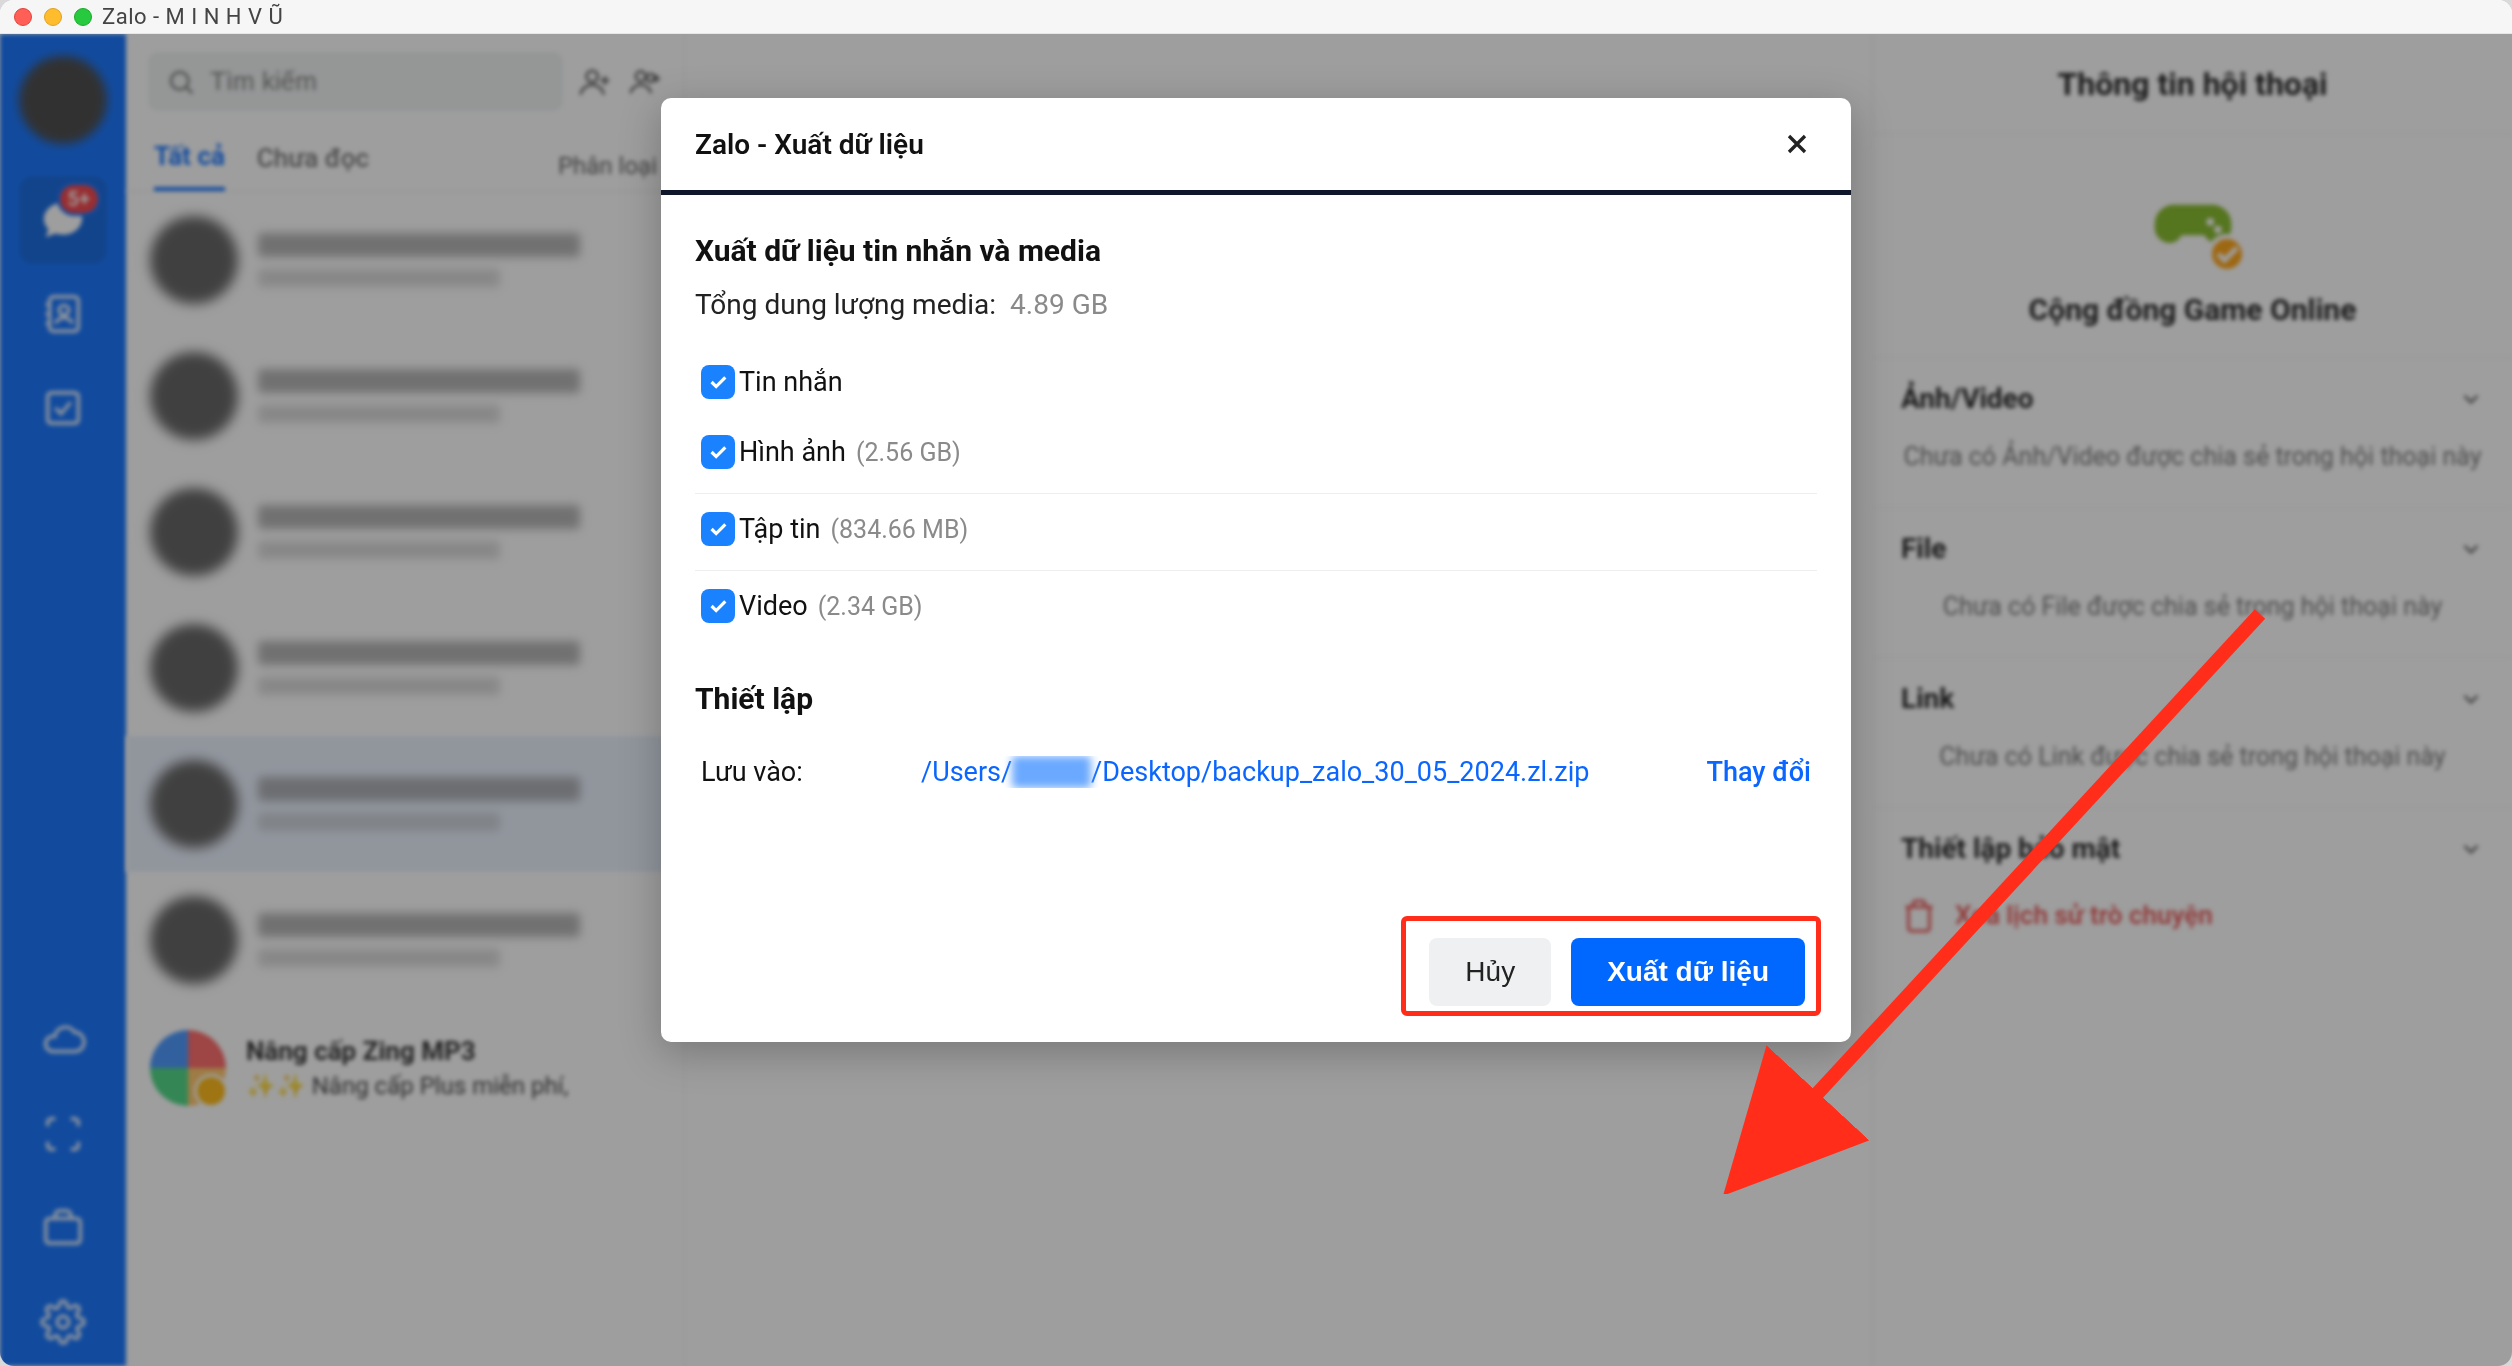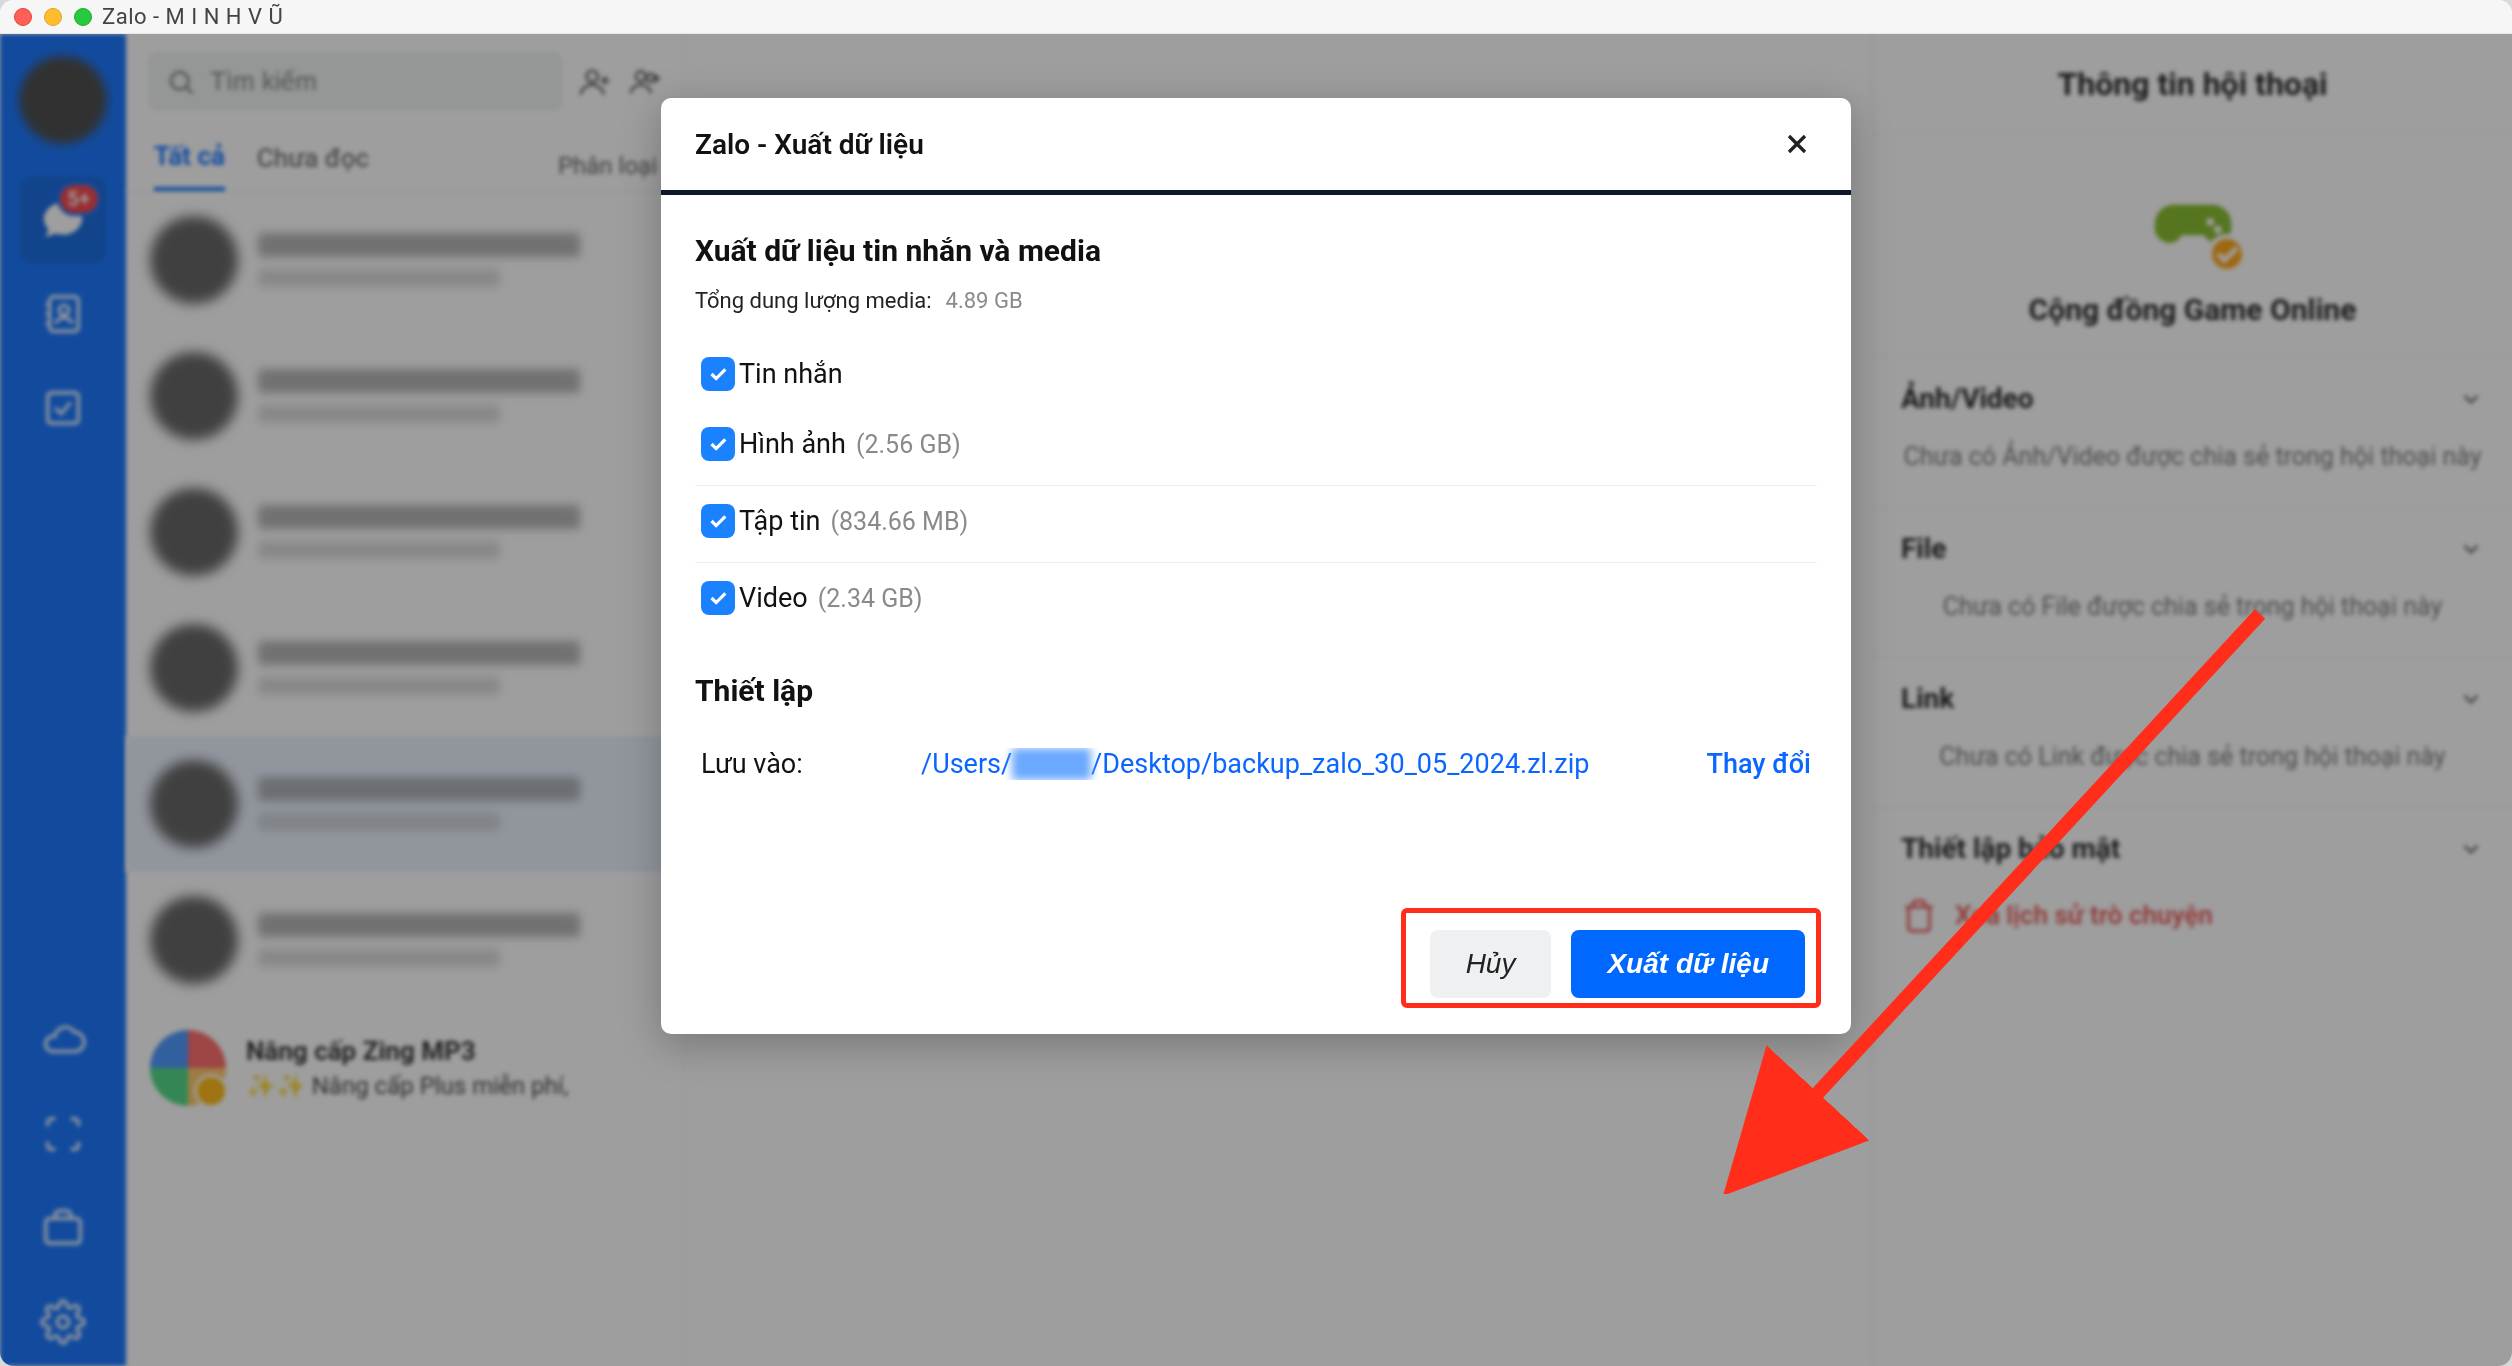--- a/index.html
+++ b/index.html
@@ -156,21 +156,21 @@
   }
   .modal-head {
     display:flex; align-items:center; justify-content:space-between;
     padding: 26px 34px; border-bottom:5px solid #0f172a;
   }
   .modal-title { font-size:28px; font-weight:600; color:#111;}
   .modal-close { width:40px;height:40px; display:flex;align-items:center;justify-content:center;color:#222;cursor:pointer;}
   .modal-close svg{width:32px;height:32px;stroke-width:2.5;}
   .modal-body { padding: 24px 34px 0 34px; }
   .m-h { font-size:30px; font-weight:700; color:#111; margin-bottom: 20px; margin-top:14px;}
-  .m-total { display:flex; gap:14px; font-size:22px; color:#222; margin: 20px 0 26px 0;}
+  .m-total { display:flex; gap:14px; font-size:28px; color:#222; margin: 20px 0 26px 0;}
   .m-total .val{ color:#8a8a8a;}
   .opt-row {
     display:flex; align-items:center; gap:4px; padding: 18px 6px; border-top:0;
   }
   .opt-divider{ border-top:1px solid #eee; margin-top:6px;}
   .chk {
     width:34px;height:34px;border-radius:8px;background:#1a82ff;display:flex;align-items:center;justify-content:center;flex-shrink:0;
   }
   .chk svg{width:22px;height:22px;color:#fff;}
   .opt-label{font-size:27px;color:#111;}
@@ -180,21 +180,21 @@
     font-size:27px;color:#111;
   }
   .set-row .label{width:180px;}
   .set-row .path{flex:1;color:#0a66ff;white-space:nowrap;overflow:hidden;text-overflow:ellipsis;}
   .set-row .path .blur{ background:#6aa9ff; color:transparent; border-radius:3px; filter:blur(4px); padding:0 6px;}
   .set-row .change{color:#0a66ff;cursor:pointer;font-weight:500;}
   .modal-foot{
     display:flex;justify-content:flex-end;gap:20px;padding: 150px 46px 8px 46px;position:relative;
   }
   .btn {
-    padding: 18px 36px;font-size:28px;border-radius:8px;cursor:pointer;border:none;font-weight:500;font-style:italic;
+    padding: 18px 36px;font-size:28px;border-radius:8px;cursor:pointer;border:none;font-weight:500;
   }
   .btn-ghost{background:#eef0f1;color:#222;}
   .btn-primary{background:#0068ff;color:#fff;font-weight:600;}
   .highlight-box{
     position:absolute; border:5px solid #ff2d1a; border-radius:6px; pointer-events:none;
   }
   
   .arrow-svg{
     position:absolute; z-index:12; top: 540px; left: 1700px; width:620px;height:620px; pointer-events:none;
   }

